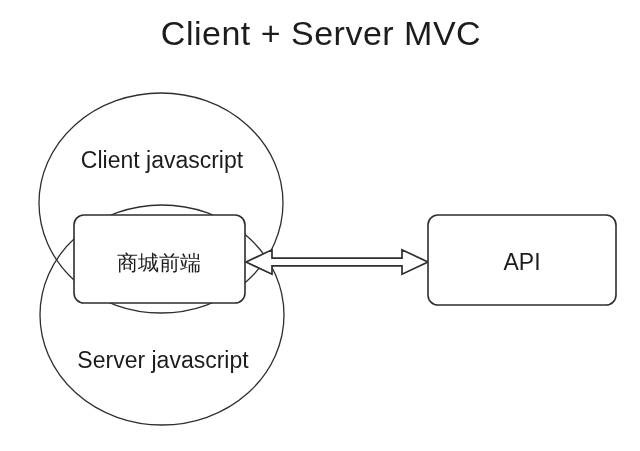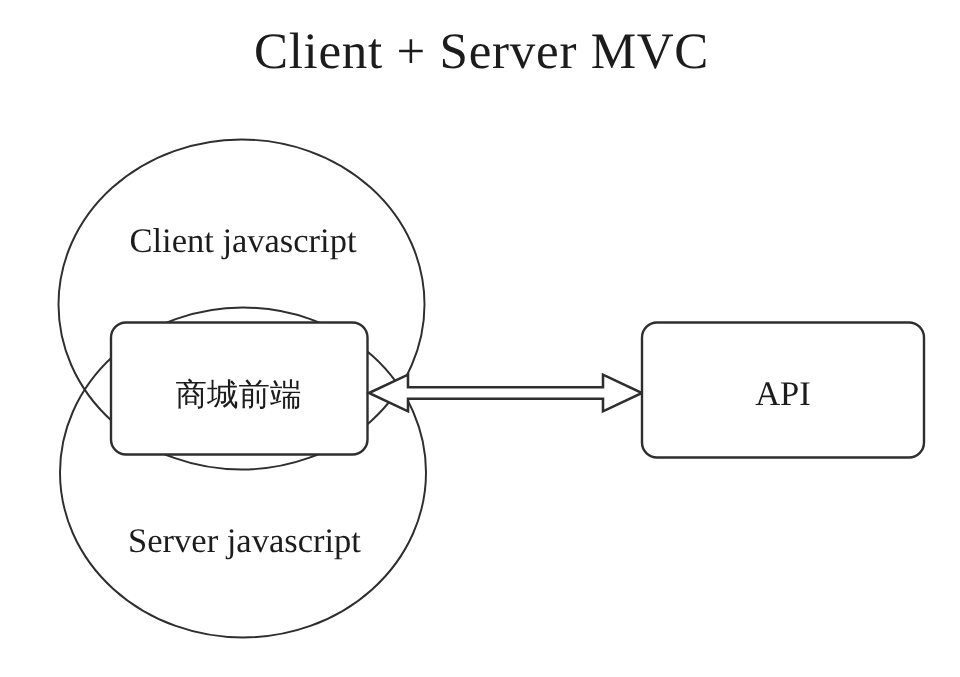--- a/index.html
+++ b/index.html
@@ -6,21 +6,21 @@
     --ink:#1c1c1c;
     --stroke:#2e2e2e;
     --fill:#ffffff;
   }
   html,body{margin:0;padding:0;}
   body{
     background:#ffffff;
     font-family:"Liberation Sans","DejaVu Sans",sans-serif;
     width:640px;height:451px;overflow:hidden;
   }
-  .stage{position:relative;width:640px;height:451px;background:var(--fill);font-family:Liberation Serif, serif;}
+  .stage{position:relative;width:640px;height:451px;background:var(--fill);}
   svg{display:block;}
   .title-text{
     font-size:34px;
     fill:var(--ink);
     text-anchor:middle;
     font-weight:400;
     letter-spacing:0.5px;
   }
   .circle-shape{
     fill:none;

